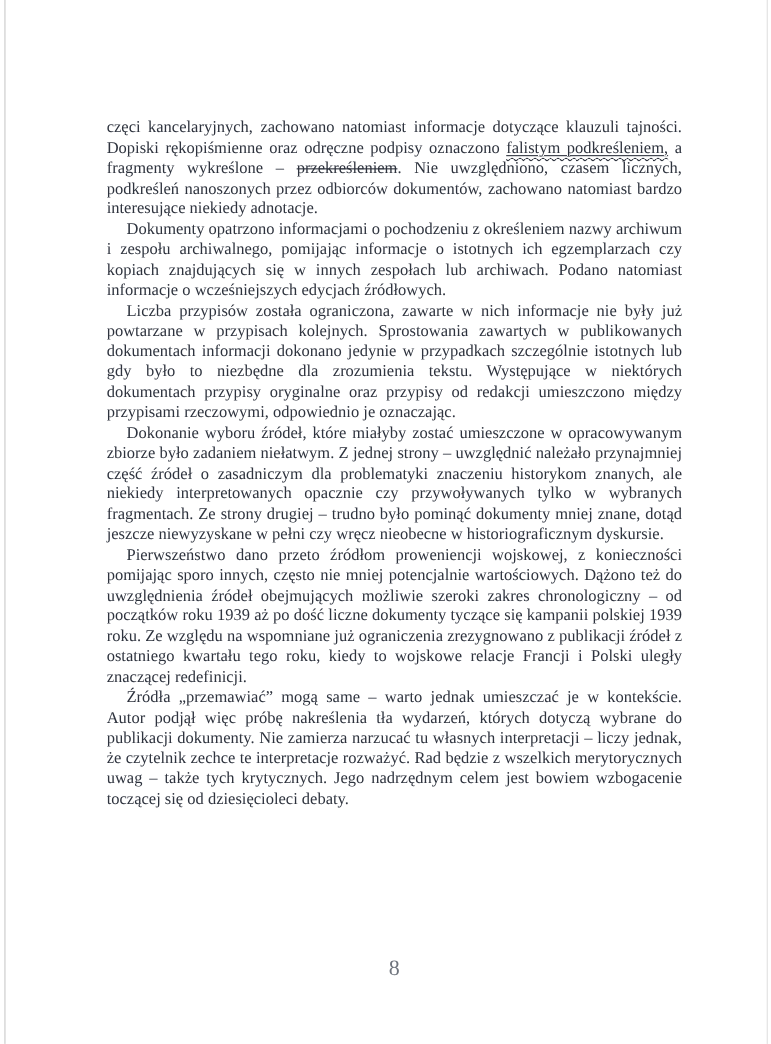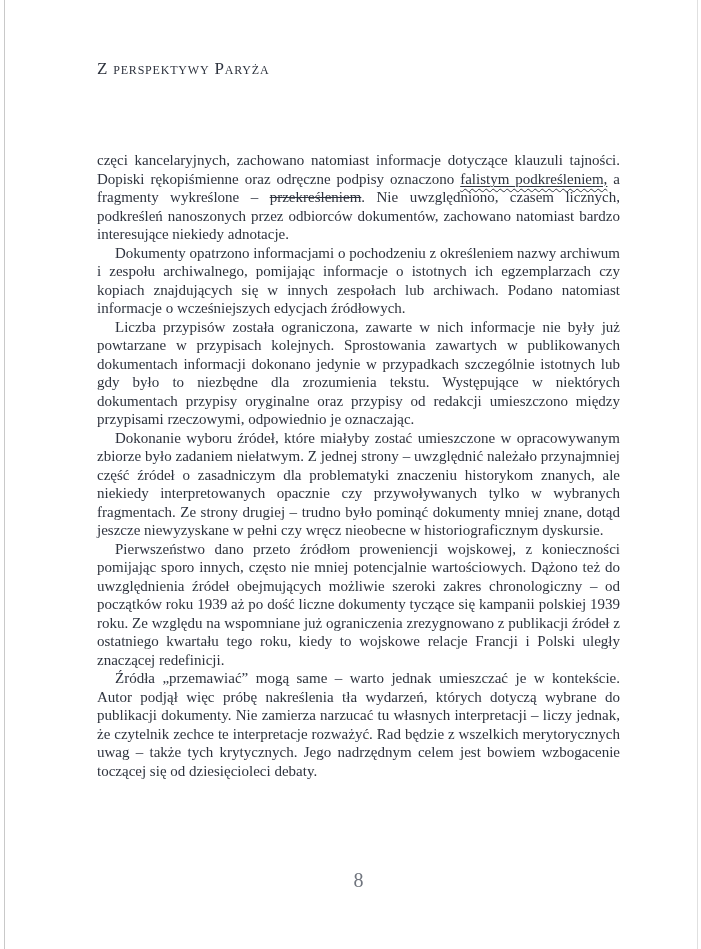--- a/index.html
+++ b/index.html
@@ -37,21 +37,20 @@
 
   .body-text {
     position: absolute;
     left: 97px;
     top: 107px;
     width: 523px;
     font-size: 15px;
     line-height: 18.5px;
     color: var(--text, #2e333e);
     text-align: justify;
-    margin-top: 44px;
   }
   .para { margin: 0; }
   .para.indent { text-indent: 18px; }
 
   
   .u-solid {
     text-decoration-line: underline;
     text-decoration-style: solid;
     text-decoration-thickness: 1px;
     text-underline-offset: 2px;
@@ -77,21 +76,20 @@
     color: var(--page_number, #70757e);
   }
 </style>
 </head>
 <body>
 
 <div class="page">
   <div class="edge edge-left"></div>
   <div class="edge edge-right"></div>
 
-  <div class="running-header">Z perspektywy Paryża</div>
 
   <div class="body-text">
       <p class="para"><span>częci kancelaryjnych, zachowano natomiast informacje dotyczące klauzuli tajności. Dopiski rękopiśmienne oraz odręczne podpisy oznaczono </span><span class="u-solid"><span class="u-wavy">falistym podkreśleniem,</span></span><span> a fragmenty wykreślone – </span><span class="u-strike">przekreśleniem</span><span>. Nie uwzględniono, czasem licznych, podkreśleń nanoszonych przez odbiorców dokumentów, zachowano natomiast bardzo interesujące niekiedy adnotacje.</span></p>
       <p class="para indent"><span>Dokumenty opatrzono informacjami o pochodzeniu z określeniem nazwy archiwum i zespołu archiwalnego, pomijając informacje o istotnych ich egzemplarzach czy kopiach znajdujących się w innych zespołach lub archiwach. Podano natomiast informacje o wcześniejszych edycjach źródłowych.</span></p>
       <p class="para indent"><span>Liczba przypisów została ograniczona, zawarte w nich informacje nie były już powtarzane w przypisach kolejnych. Sprostowania zawartych w publikowanych dokumentach informacji dokonano jedynie w przypadkach szczególnie istotnych lub gdy było to niezbędne dla zrozumienia tekstu. Występujące w niektórych dokumentach przypisy oryginalne oraz przypisy od redakcji umieszczono między przypisami rzeczowymi, odpowiednio je oznaczając.</span></p>
       <p class="para indent"><span>Dokonanie wyboru źródeł, które miałyby zostać umieszczone w opracowywanym zbiorze było zadaniem niełatwym. Z jednej strony – uwzględnić należało przynajmniej część źródeł o zasadniczym dla problematyki znaczeniu historykom znanych, ale niekiedy interpretowanych opacznie czy przywoływanych tylko w wybranych fragmentach. Ze strony drugiej – trudno było pominąć dokumenty mniej znane, dotąd jeszcze niewyzyskane w pełni czy wręcz nieobecne w historiograficznym dyskursie.</span></p>
       <p class="para indent"><span>Pierwszeństwo dano przeto źródłom proweniencji wojskowej, z konieczności pomijając sporo innych, często nie mniej potencjalnie wartościowych. Dążono też do uwzględnienia źródeł obejmujących możliwie szeroki zakres chronologiczny – od początków roku 1939 aż po dość liczne dokumenty tyczące się kampanii polskiej 1939 roku. Ze względu na wspomniane już ograniczenia zrezygnowano z publikacji źródeł z ostatniego kwartału tego roku, kiedy to wojskowe relacje Francji i Polski uległy znaczącej redefinicji.</span></p>
       <p class="para indent"><span>Źródła „przemawiać” mogą same – warto jednak umieszczać je w kontekście. Autor podjął więc próbę nakreślenia tła wydarzeń, których dotyczą wybrane do publikacji dokumenty. Nie zamierza narzucać tu własnych interpretacji – liczy jednak, że czytelnik zechce te interpretacje rozważyć. Rad będzie z wszelkich merytorycznych uwag – także tych krytycznych. Jego nadrzędnym celem jest bowiem wzbogacenie toczącej się od dziesięcioleci debaty.</span></p>
     </div>
 

